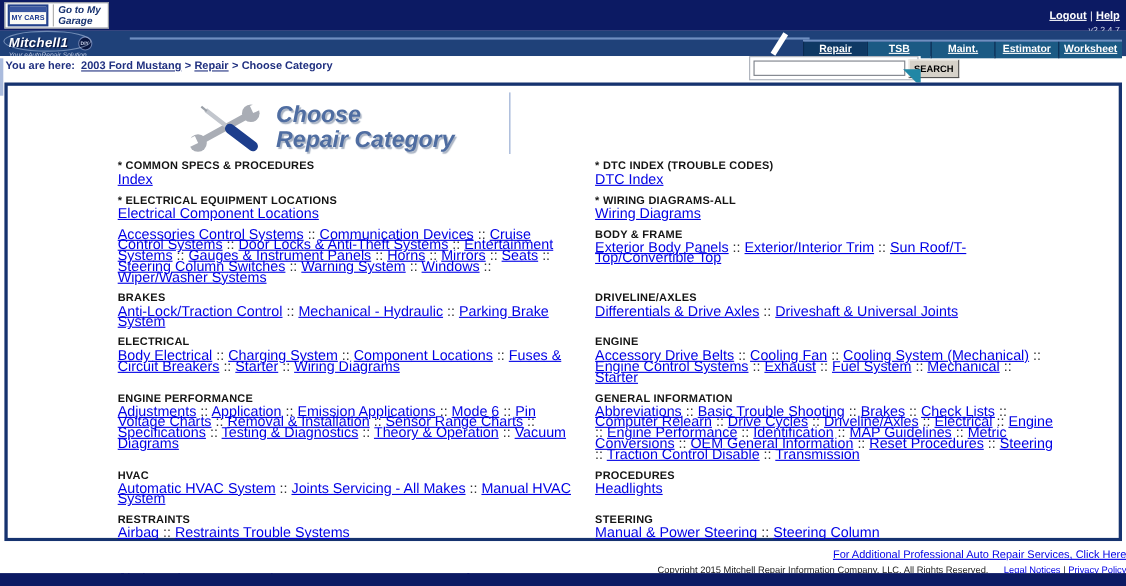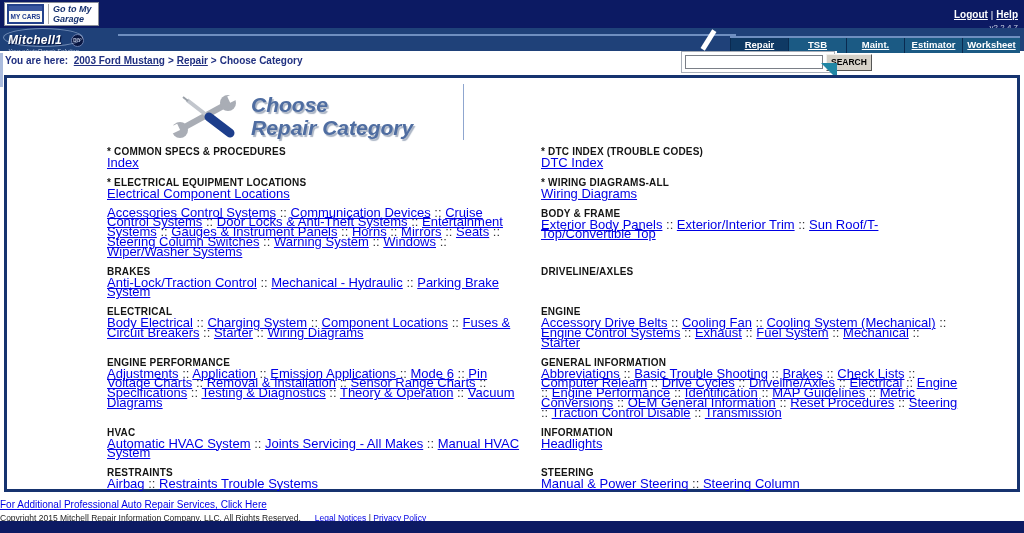--- a/index.html
+++ b/index.html
@@ -73,21 +73,21 @@
   .cat-grid{position:absolute;top:68px;left:100px;display:grid;
         grid-template-columns:418px 418px;column-gap:16px}
   .section{padding-bottom:9px}
   .cat-heading{font-size:10px;font-weight:bold;color:#141414;letter-spacing:.2px;margin-bottom:1px}
   .cat-links{font-size:13px;line-height:9.8px}
   .cat-link{color:var(--link);text-decoration:underline;cursor:pointer}
   .sep{color:#333}
 
   
   .footer{position:absolute;top:492px;left:0;width:1024px;height:29px;background:#fff;
-        text-align:left;padding-top:2px}
+        text-align:right;padding-top:2px}
   .promo{color:var(--link);text-decoration:underline;font-size:10px;cursor:pointer}
   .copy-line{font-size:8.5px;color:#222;margin-top:1px}
   .copy-line a{color:var(--link);text-decoration:underline;cursor:pointer}
   .legal-gap{display:inline-block;width:14px}
   .top-link{display:inline-block;color:var(--link);font-weight:bold;text-decoration:underline;
         font-size:10px;margin-top:1px;cursor:pointer}
   .bottombar{position:absolute;top:521px;left:0;width:1024px;height:12px;background:var(--navy)}
 </style>
 </head>
 <body>
@@ -181,20 +181,21 @@
       <div class="section">
         <div class="cat-heading">BODY &amp; FRAME</div>
         <div class="cat-links"><a class="cat-link">Exterior Body Panels</a><span class="sep"> :: </span><a class="cat-link">Exterior/Interior Trim</a><span class="sep"> :: </span><a class="cat-link">Sun Roof/T-Top/Convertible Top</a></div>
       </div>
       <div class="section">
         <div class="cat-heading">BRAKES</div>
         <div class="cat-links"><a class="cat-link">Anti-Lock/Traction Control</a><span class="sep"> :: </span><a class="cat-link">Mechanical - Hydraulic</a><span class="sep"> :: </span><a class="cat-link">Parking Brake System</a></div>
       </div>
       <div class="section">
         <div class="cat-heading">DRIVELINE/AXLES</div>
+        <div class="cat-links"><a class="cat-link">Differentials &amp; Drive Axles</a><span class="sep"> :: </span><a class="cat-link">Driveshaft &amp; Universal Joints</a></div>
       </div>
       <div class="section">
         <div class="cat-heading">ELECTRICAL</div>
         <div class="cat-links"><a class="cat-link">Body Electrical</a><span class="sep"> :: </span><a class="cat-link">Charging System</a><span class="sep"> :: </span><a class="cat-link">Component Locations</a><span class="sep"> :: </span><a class="cat-link">Fuses &amp; Circuit Breakers</a><span class="sep"> :: </span><a class="cat-link">Starter</a><span class="sep"> :: </span><a class="cat-link">Wiring Diagrams</a></div>
       </div>
       <div class="section">
         <div class="cat-heading">ENGINE</div>
         <div class="cat-links"><a class="cat-link">Accessory Drive Belts</a><span class="sep"> :: </span><a class="cat-link">Cooling Fan</a><span class="sep"> :: </span><a class="cat-link">Cooling System (Mechanical)</a><span class="sep"> :: </span><a class="cat-link">Engine Control Systems</a><span class="sep"> :: </span><a class="cat-link">Exhaust</a><span class="sep"> :: </span><a class="cat-link">Fuel System</a><span class="sep"> :: </span><a class="cat-link">Mechanical</a><span class="sep"> :: </span><a class="cat-link">Starter</a></div>
       </div>
       <div class="section">
@@ -203,21 +204,21 @@
       </div>
       <div class="section">
         <div class="cat-heading">GENERAL INFORMATION</div>
         <div class="cat-links"><a class="cat-link">Abbreviations</a><span class="sep"> :: </span><a class="cat-link">Basic Trouble Shooting</a><span class="sep"> :: </span><a class="cat-link">Brakes</a><span class="sep"> :: </span><a class="cat-link">Check Lists</a><span class="sep"> :: </span><a class="cat-link">Computer Relearn</a><span class="sep"> :: </span><a class="cat-link">Drive Cycles</a><span class="sep"> :: </span><a class="cat-link">Driveline/Axles</a><span class="sep"> :: </span><a class="cat-link">Electrical</a><span class="sep"> :: </span><a class="cat-link">Engine</a><span class="sep"> :: </span><a class="cat-link">Engine Performance</a><span class="sep"> :: </span><a class="cat-link">Identification</a><span class="sep"> :: </span><a class="cat-link">MAP Guidelines</a><span class="sep"> :: </span><a class="cat-link">Metric Conversions</a><span class="sep"> :: </span><a class="cat-link">OEM General Information</a><span class="sep"> :: </span><a class="cat-link">Reset Procedures</a><span class="sep"> :: </span><a class="cat-link">Steering</a><span class="sep"> :: </span><a class="cat-link">Traction Control Disable</a><span class="sep"> :: </span><a class="cat-link">Transmission</a></div>
       </div>
       <div class="section">
         <div class="cat-heading">HVAC</div>
         <div class="cat-links"><a class="cat-link">Automatic HVAC System</a><span class="sep"> :: </span><a class="cat-link">Joints Servicing - All Makes</a><span class="sep"> :: </span><a class="cat-link">Manual HVAC System</a></div>
       </div>
       <div class="section">
-        <div class="cat-heading">INFORMATION</div>
+        <div class="cat-heading">PROCEDURES</div>
         <div class="cat-links"><a class="cat-link">Headlights</a></div>
       </div>
       <div class="section">
         <div class="cat-heading">RESTRAINTS</div>
         <div class="cat-links"><a class="cat-link">Airbag</a><span class="sep"> :: </span><a class="cat-link">Restraints Trouble Systems</a></div>
       </div>
       <div class="section">
         <div class="cat-heading">STEERING</div>
         <div class="cat-links"><a class="cat-link">Manual &amp; Power Steering</a><span class="sep"> :: </span><a class="cat-link">Steering Column</a></div>
       </div>

